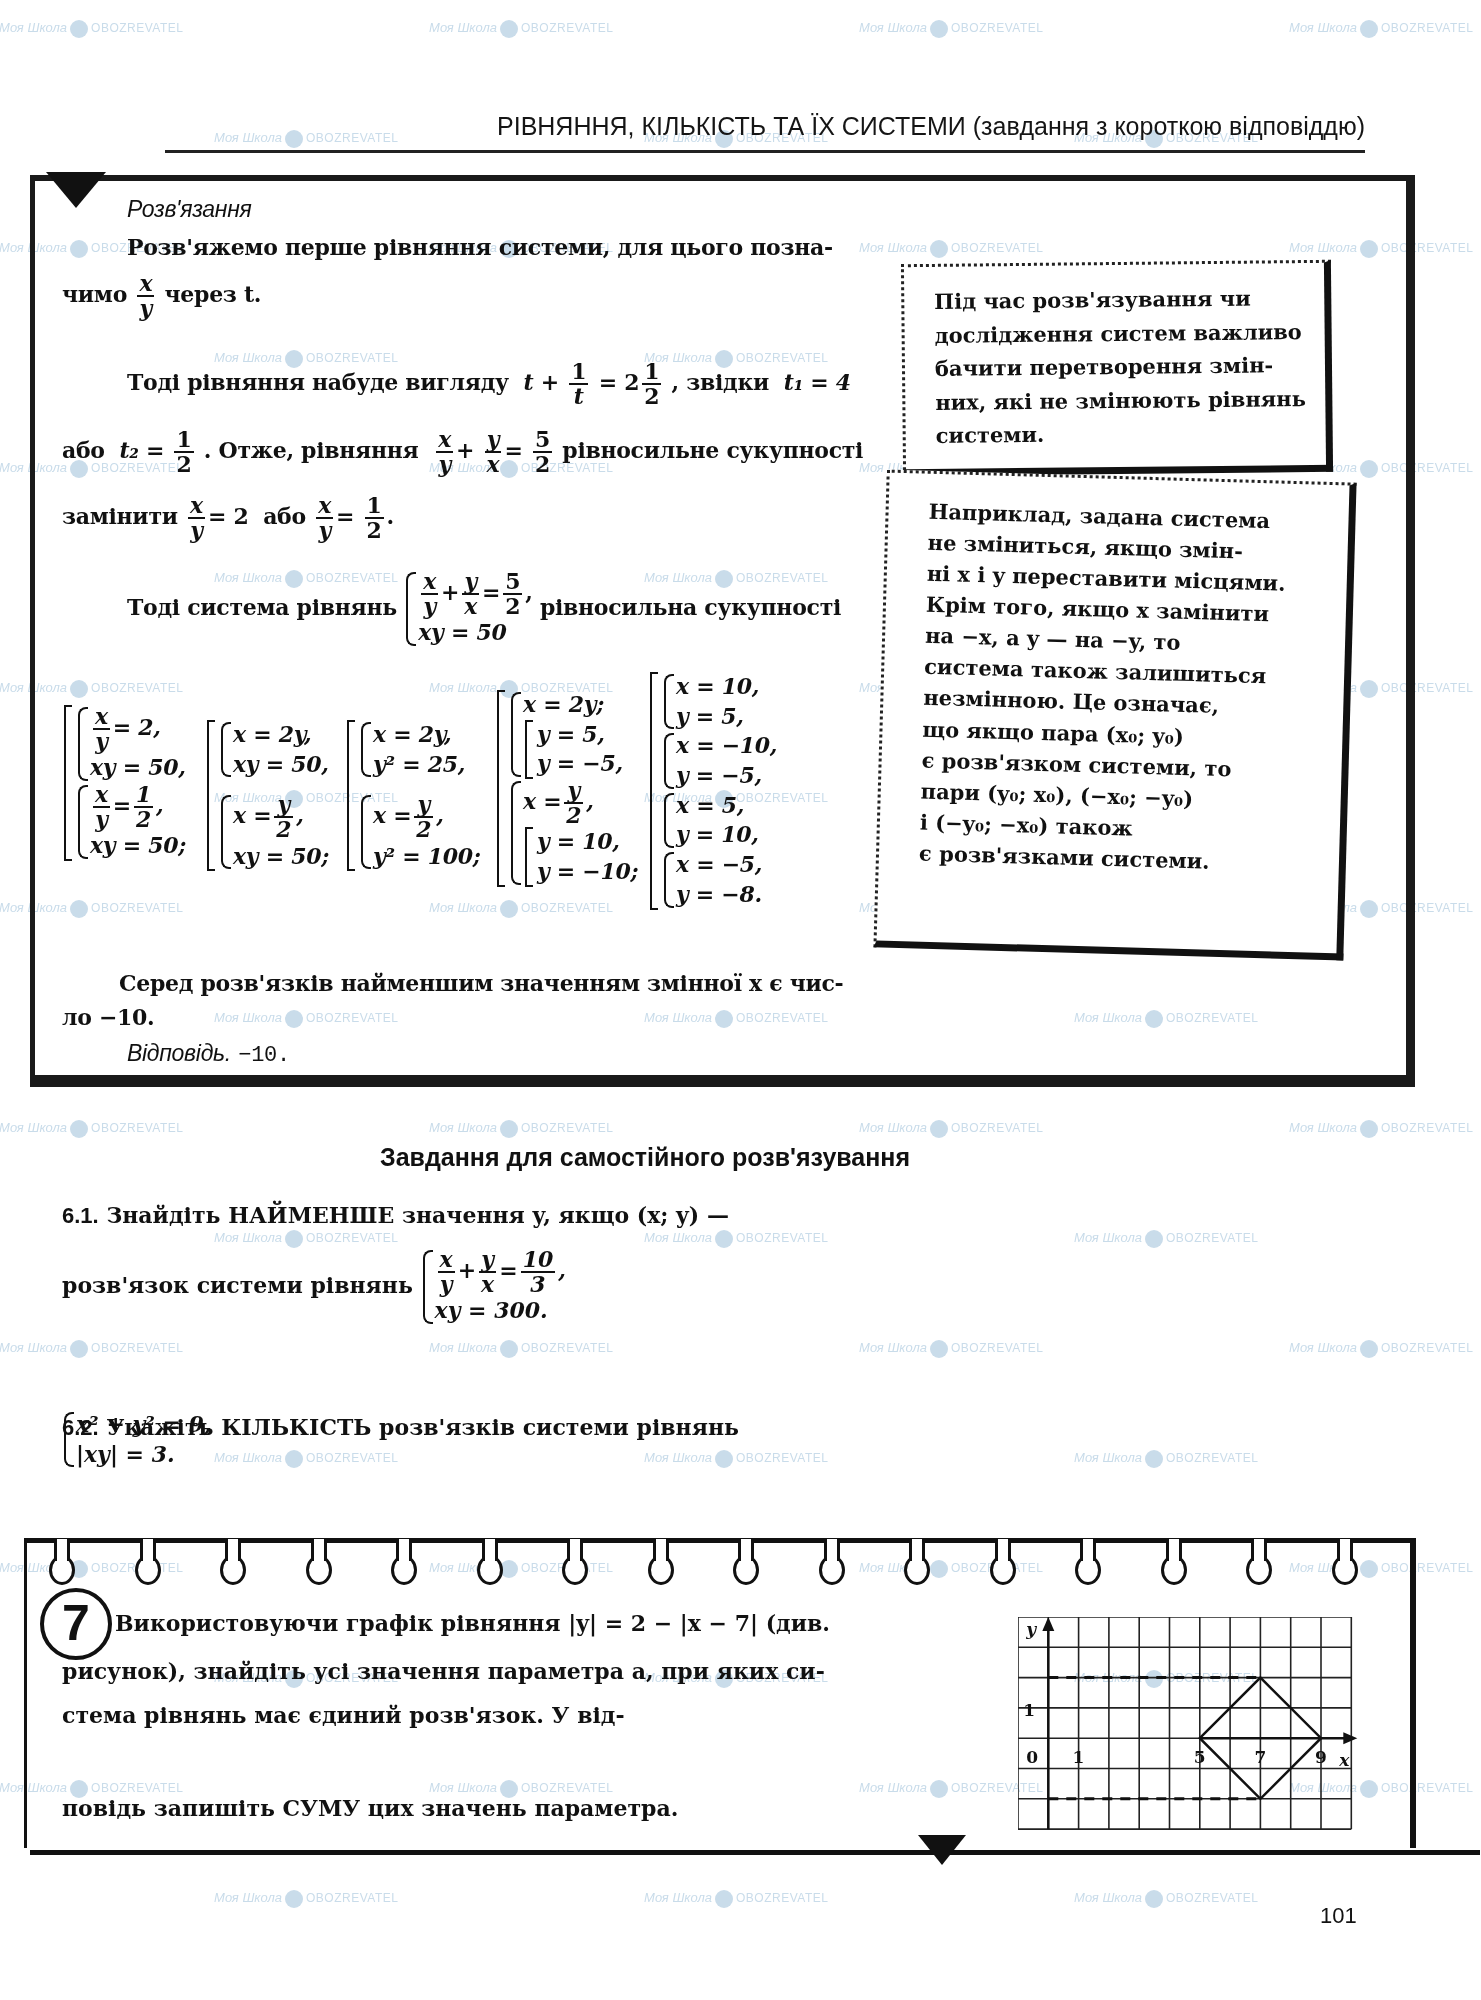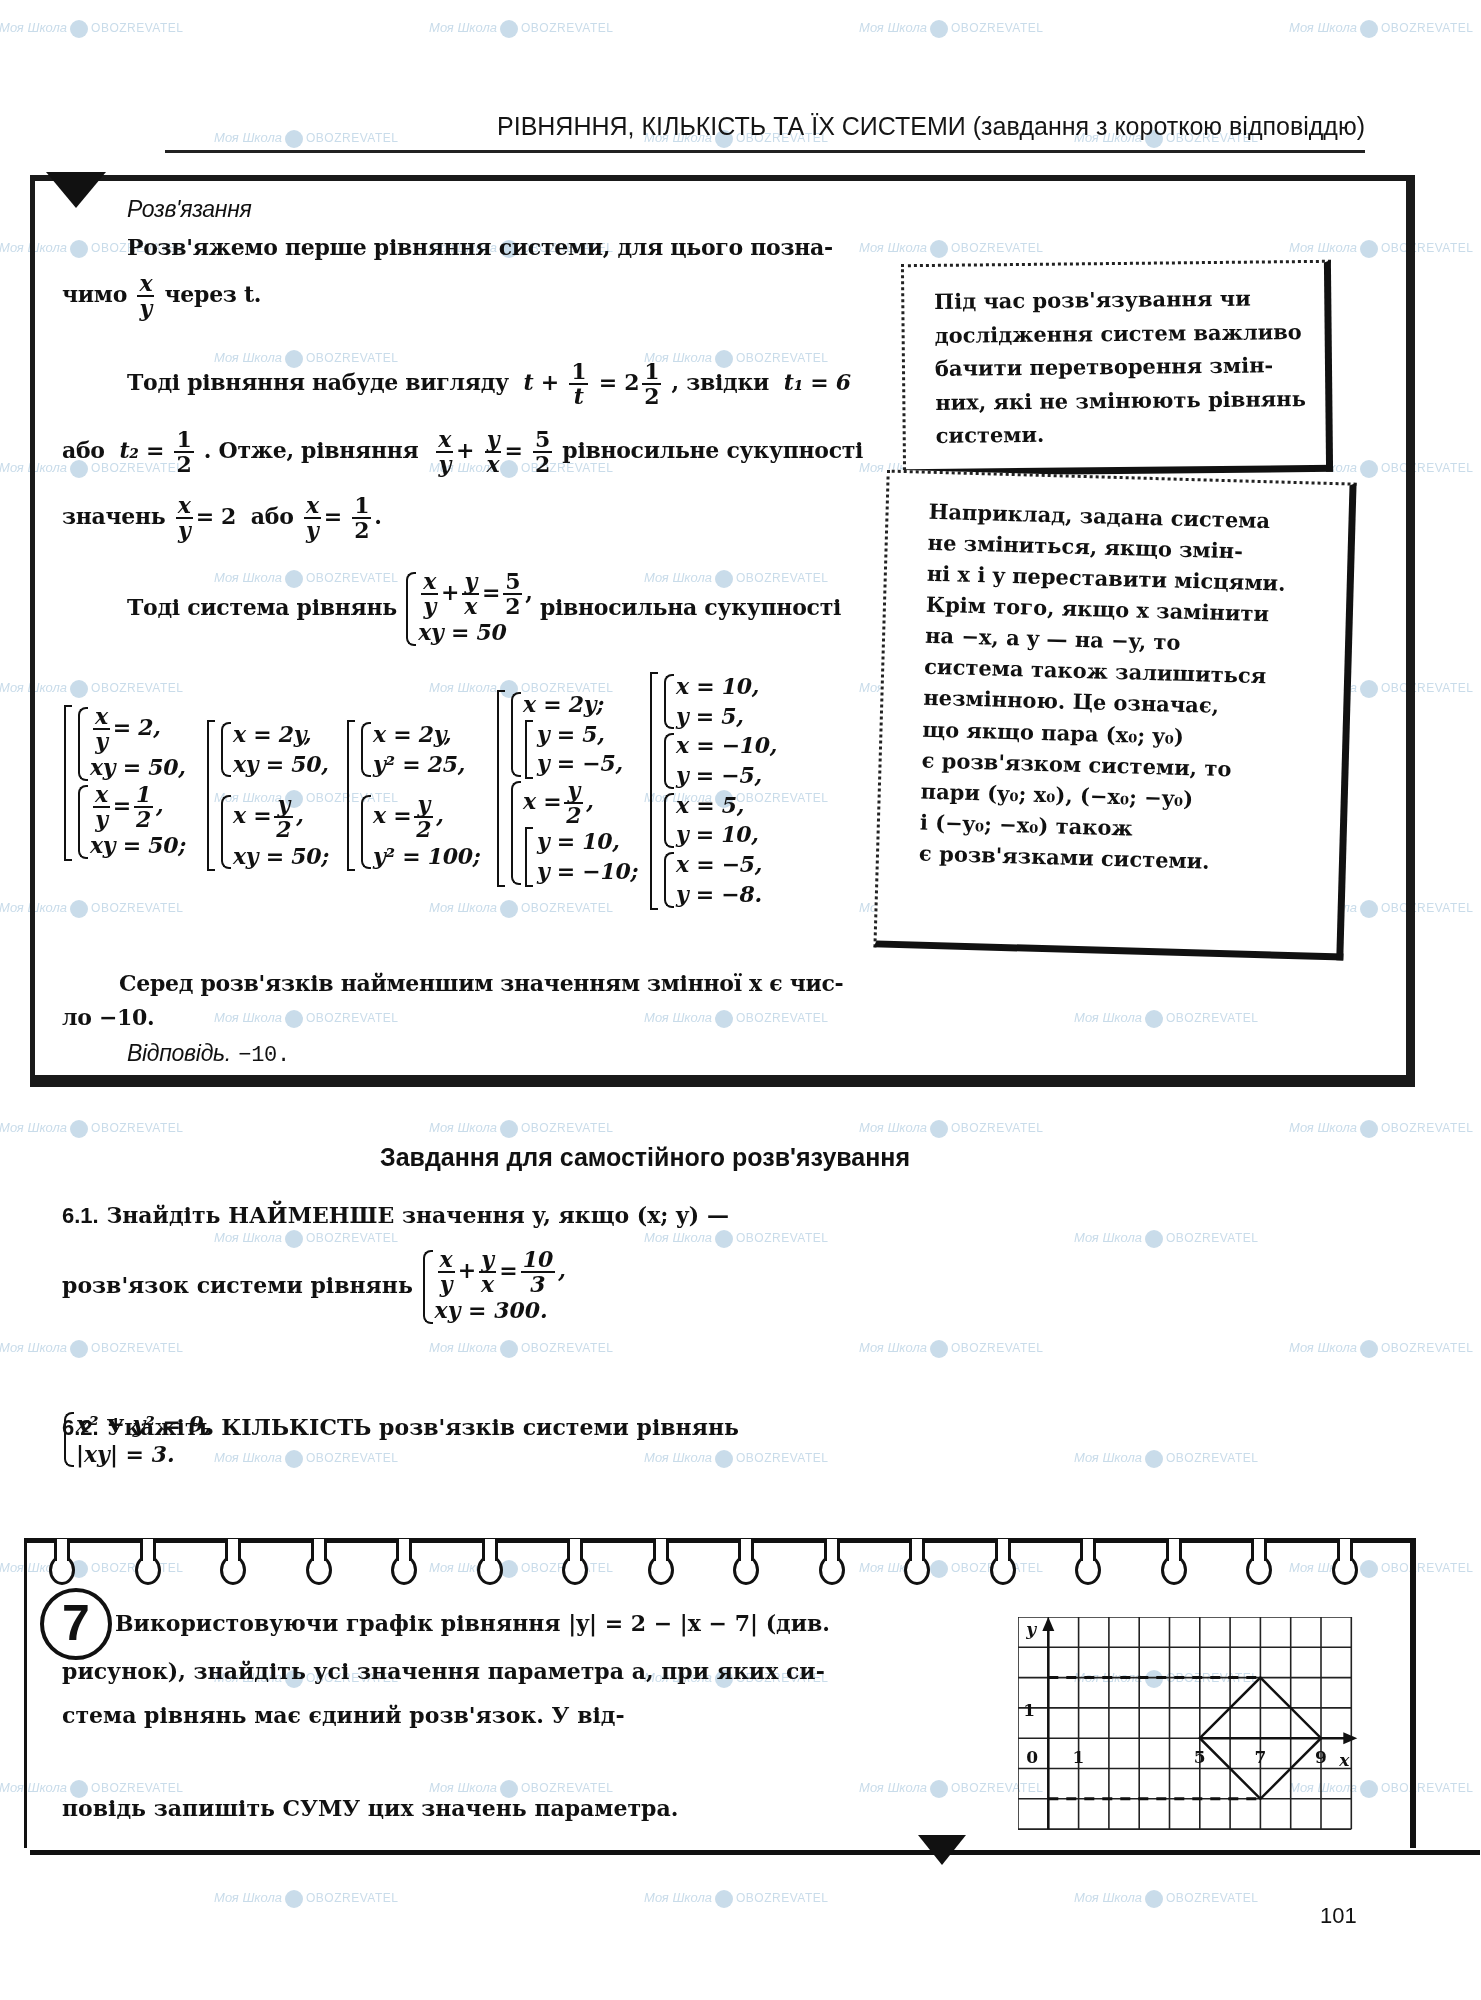--- a/index.html
+++ b/index.html
@@ -145,36 +145,36 @@
   <span class="frac m"><span class="num">x</span><span class="den">y</span></span>
   <span>через t.</span>
 </div>
 
 <div class="t" style="left:127px;top:360px;">
   <span>Тоді рівняння набуде вигляду</span>&nbsp;
   <span class="m">t +</span>
   <span class="frac"><span class="num">1</span><span class="den m">t</span></span>
   <span>= 2</span><span class="frac"><span class="num">1</span><span class="den">2</span></span>
   <span>, звідки</span>&nbsp;
-  <span class="m">t₁ = 6</span>
+  <span class="m">t₁ = 4</span>
 </div>
 
 <div class="t" style="left:62px;top:428px;">
   <span>або</span>&nbsp;
   <span class="m">t₂ =</span>
   <span class="frac"><span class="num">1</span><span class="den">2</span></span>
   <span>. Отже, рівняння</span>&nbsp;
   <span class="frac m"><span class="num">x</span><span class="den">y</span></span>+
   <span class="frac m"><span class="num">y</span><span class="den">x</span></span>=
   <span class="frac"><span class="num">5</span><span class="den">2</span></span>
   <span>рівносильне сукупності</span>
 </div>
 
 <div class="t" style="left:62px;top:494px;">
-  <span>значень</span>
+  <span>замінити</span>
   <span class="frac m"><span class="num">x</span><span class="den">y</span></span><span>= 2</span>&nbsp;
   <span>або</span>
   <span class="frac m"><span class="num">x</span><span class="den">y</span></span>=
   <span class="frac"><span class="num">1</span><span class="den">2</span></span>.
 </div>
 
 <div class="t" style="left:127px;top:570px;">
   <span>Тоді система рівнянь</span>
   <span class="sys">
     <span class="row"><span class="frac m"><span class="num">x</span><span class="den">y</span></span>+<span class="frac m"><span class="num">y</span><span class="den">x</span></span>=<span class="frac"><span class="num">5</span><span class="den">2</span></span>,</span>

